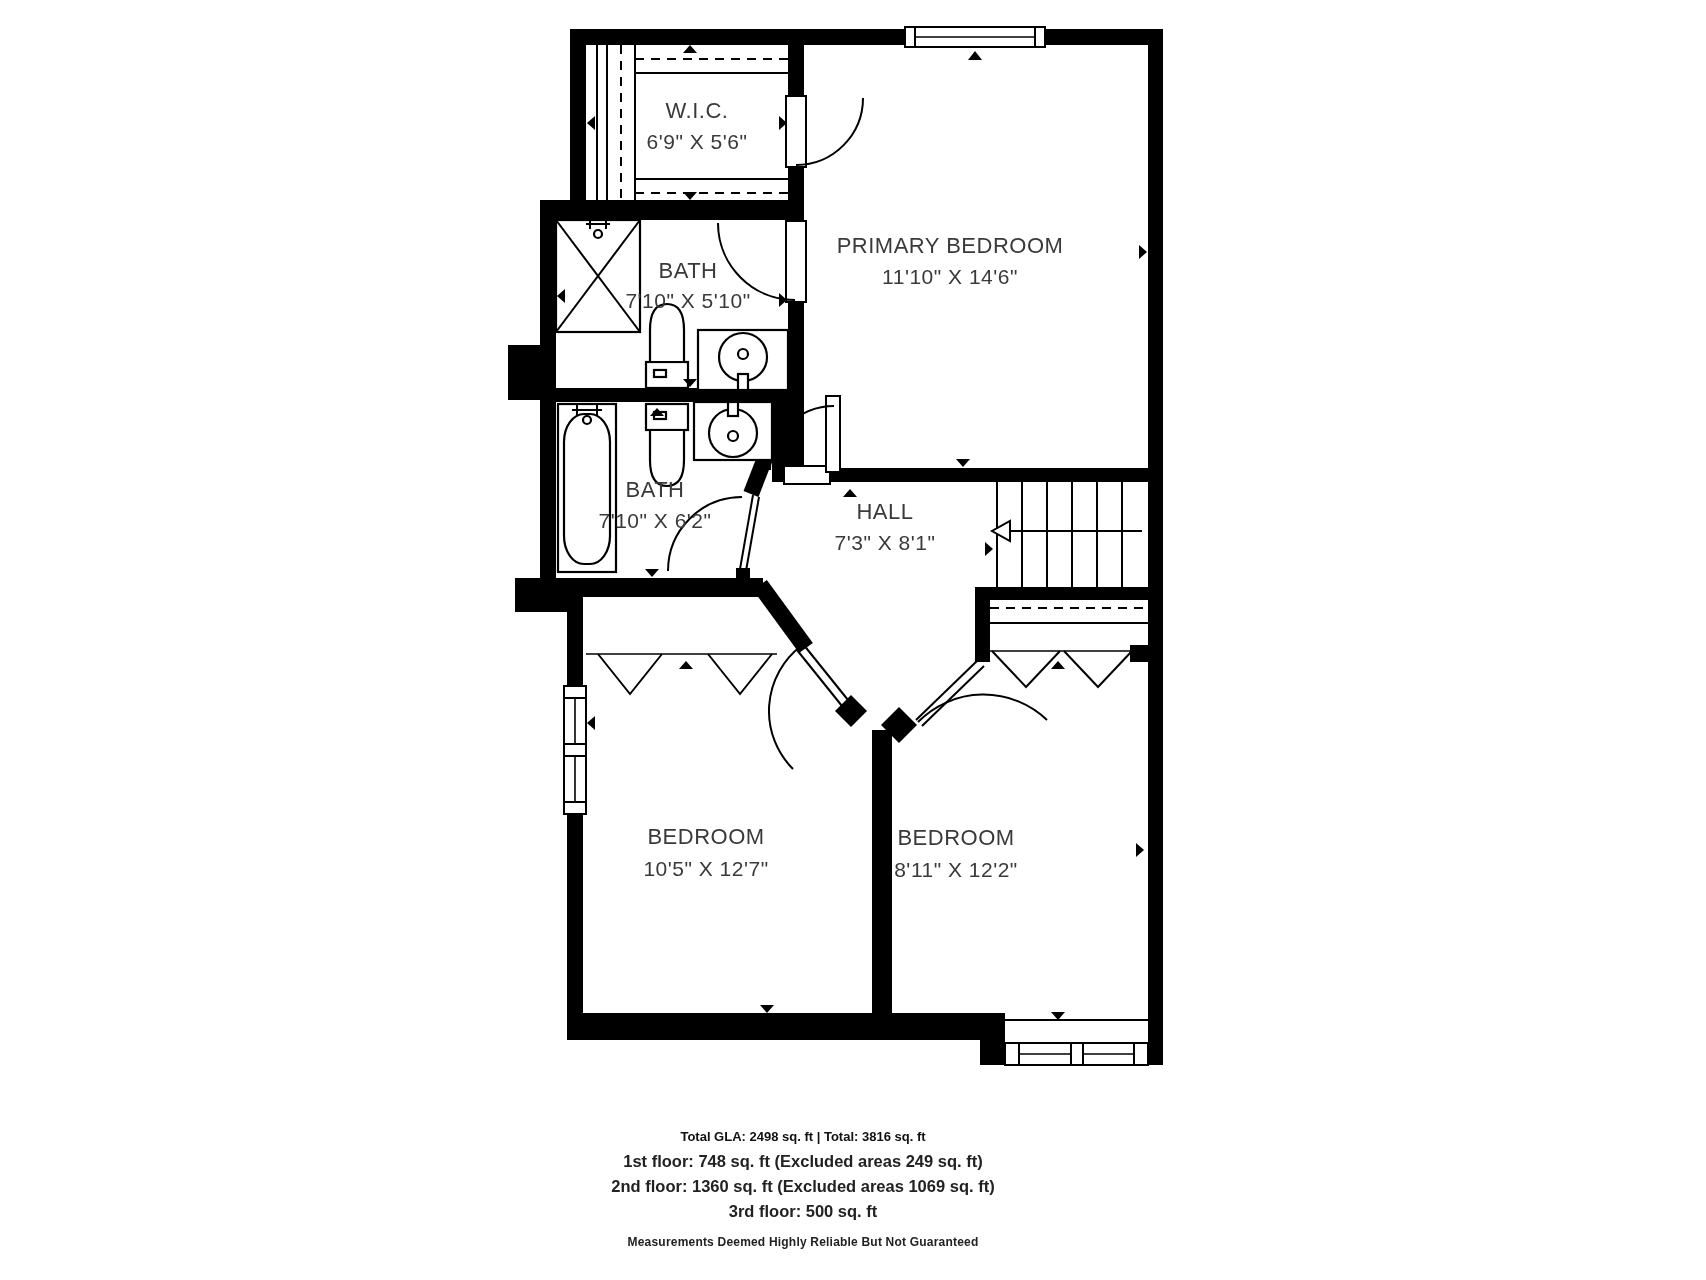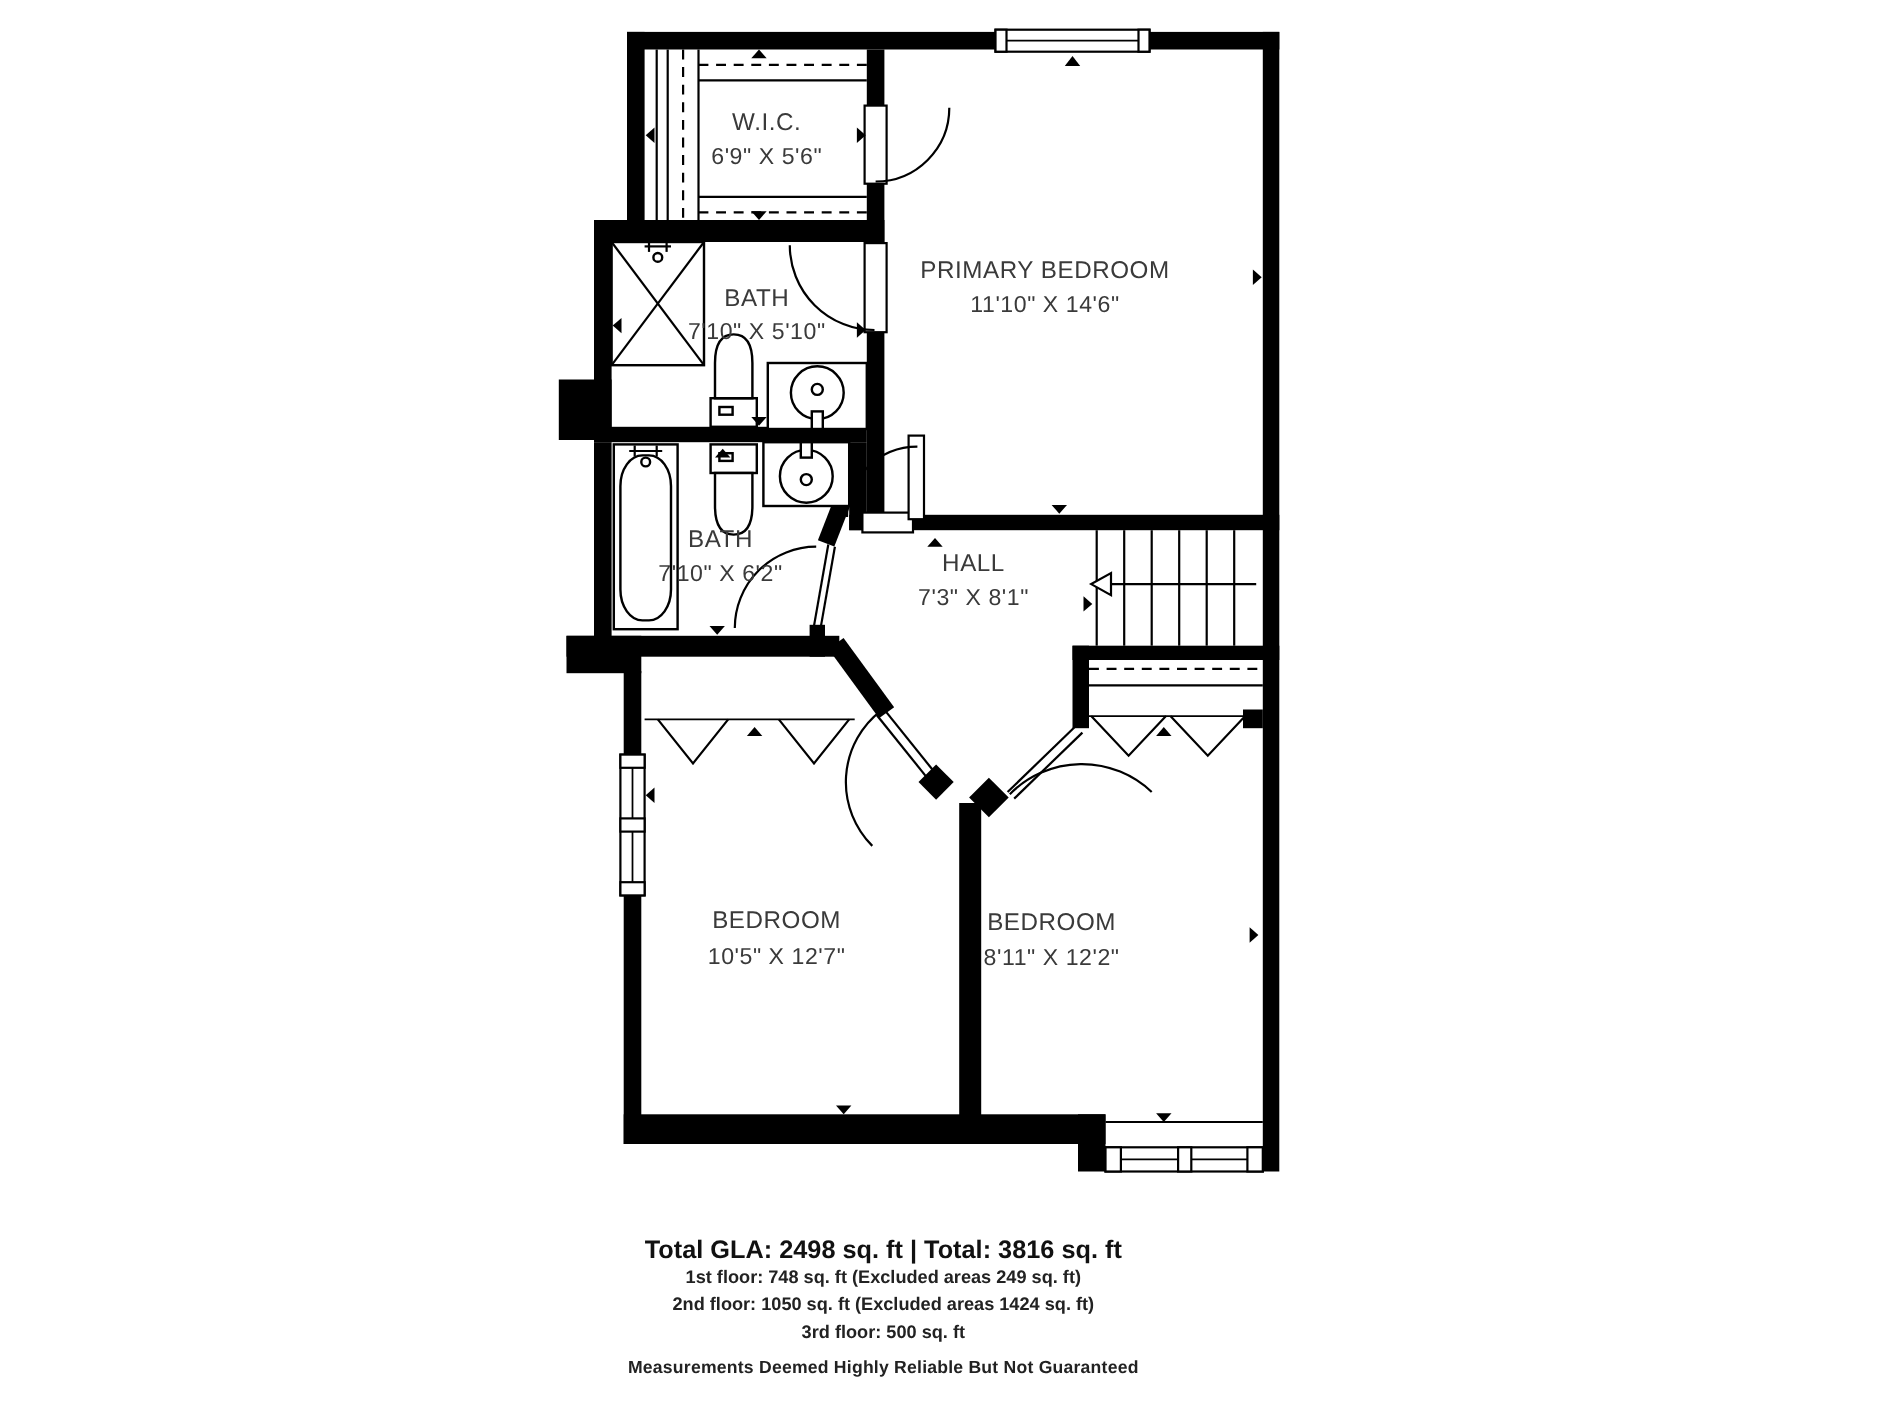--- a/index.html
+++ b/index.html
@@ -11,23 +11,23 @@
   .thin{stroke:#000;stroke-width:1.6;fill:none;}
   .dash{stroke:#000;stroke-width:2;fill:none;stroke-dasharray:9 7;}
   .fix{stroke:#000;stroke-width:2.2;fill:#fff;}
   .leaf{fill:#fff;stroke:#000;stroke-width:2;}
   .arc{stroke:#000;stroke-width:2;fill:none;}
   .mk{fill:#000;stroke:none;}
   .openhead{fill:#fff;stroke:#000;stroke-width:2;}
   .room-name{font-size:22px;fill:#3a3a3a;text-anchor:middle;letter-spacing:.5px;}
   .room-dims{font-size:21px;fill:#3a3a3a;text-anchor:middle;letter-spacing:.5px;}
   #summary{position:absolute;left:353px;top:1124px;width:900px;text-align:center;color:#1f1f1f;}
-  #summary .bold-line{font-size:23px;font-weight:bold;line-height:25px;color:#111;}
+  #summary .bold-line{font-size:13px;font-weight:bold;line-height:25px;color:#111;}
   #summary .floor-line{font-size:16.5px;line-height:25px;color:#222;font-weight:bold;}
-  #summary .disclaimer{font-size:16px;font-weight:600;margin-top:11px;color:#222;letter-spacing:.2px;}
+  #summary .disclaimer{font-size:12px;font-weight:600;margin-top:11px;color:#222;letter-spacing:.2px;}
 </style>
 </head>
 <body>
 
 <div id="canvas">
   <svg id="plan-svg" width="1706" height="1280" viewBox="0 0 1706 1280">
 
     <g>
 
       <rect class="w" x="570" y="29" width="593" height="16"></rect>
@@ -272,17 +272,17 @@
       <text class="room-dims" x="706" y="876">10'5" X 12'7"</text>
 
       <text class="room-name" x="956" y="845">BEDROOM</text>
       <text class="room-dims" x="956" y="877">8'11" X 12'2"</text>
     </g>
   </svg>
 
   <div id="summary">
     <div class="bold-line">Total GLA: 2498 sq. ft | Total: 3816 sq. ft</div>
     <div class="floor-line">1st floor: 748 sq. ft (Excluded areas 249 sq. ft)</div>
-    <div class="floor-line">2nd floor: 1050 sq. ft (Excluded areas 1424 sq. ft)</div>
+    <div class="floor-line">2nd floor: 1360 sq. ft (Excluded areas 1069 sq. ft)</div>
     <div class="floor-line">3rd floor: 500 sq. ft</div>
     <div class="disclaimer">Measurements Deemed Highly Reliable But Not Guaranteed</div>
   </div>
 </div>
 
 </body></html>

